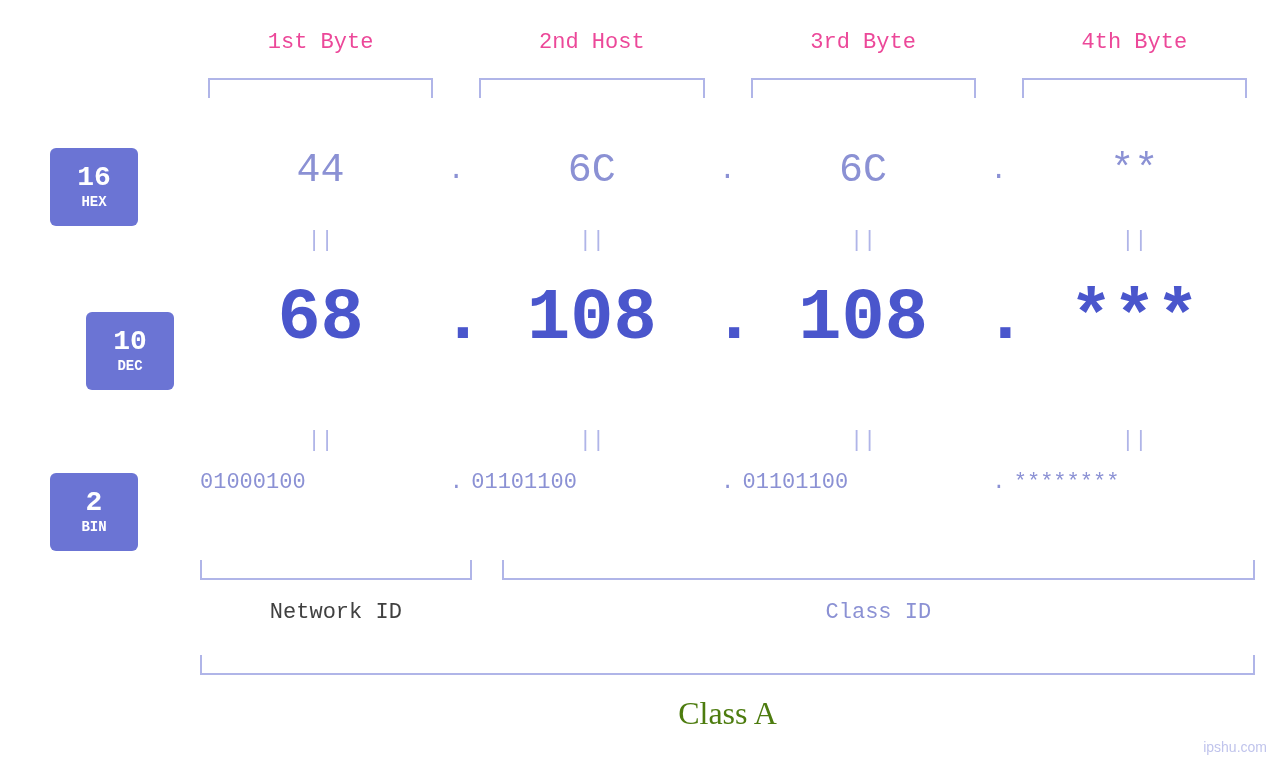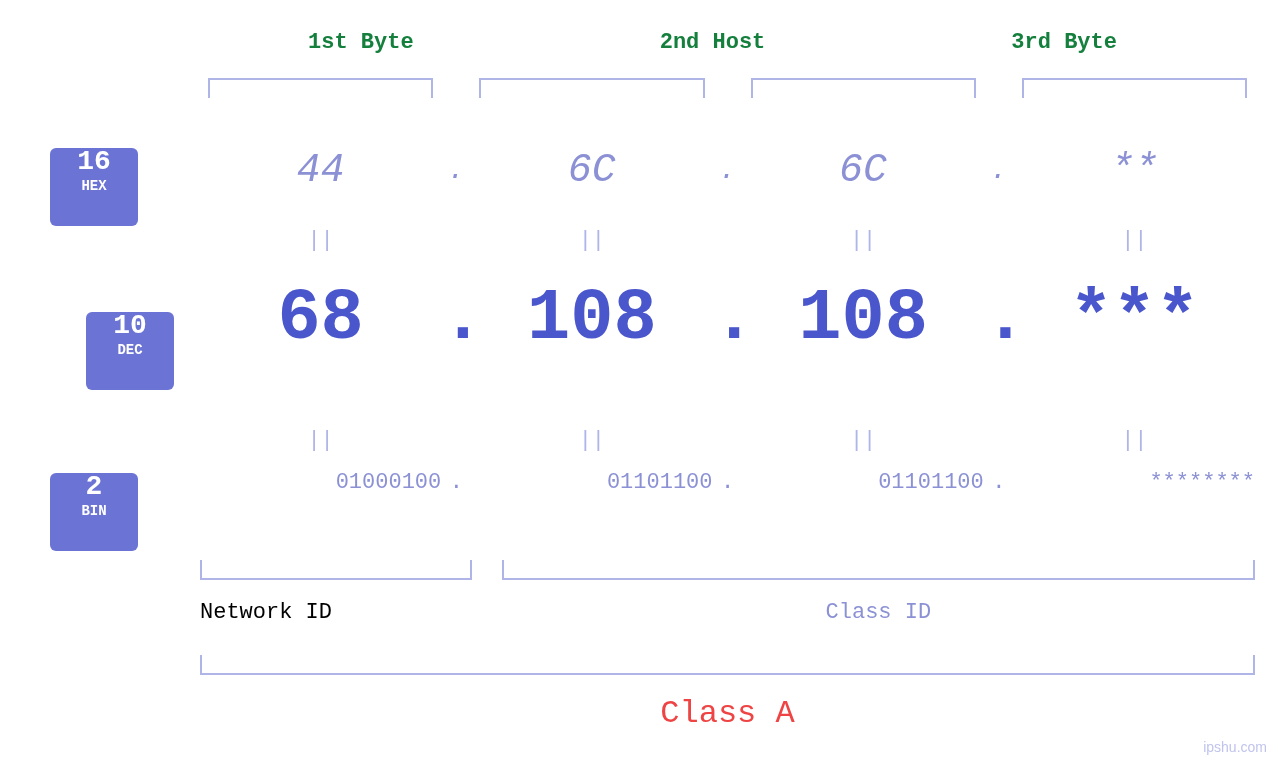--- a/index.html
+++ b/index.html
@@ -28,21 +28,21 @@
     .badge {
       position: absolute;
       left: 50px;
       width: 88px;
       height: 78px;
       background-color: #6b74d4;
       border-radius: 6px;
       display: flex;
       flex-direction: column;
       align-items: center;
-      justify-content: flex-start;
+      justify-content: center;
       color: #ffffff;
     }
 
     .badge-number {
       font-size: 28px;
       font-weight: bold;
       line-height: 1;
     }
 
     .badge-label {
@@ -60,43 +60,41 @@
       position: absolute;
       top: 30px;
       left: 200px;
       right: 30px;
       display: flex;
     }
 
     .col-header {
       flex: 1;
       text-align: center;
-      color: #15803d;
-      font-size: 22px;
-      font-family: 'Courier New', Courier, monospace;
-      font-weight: bold;
+      color: #ec4899;
+      font-size: 22px;
+      font-family: 'Courier New', Courier, monospace;
     }
 
     
     .dot-sep {
       color: #8b91d4;
       font-size: 28px;
       width: 30px;
       text-align: center;
     }
 
     
     .row-hex {
       position: absolute;
       top: 148px;
       left: 200px;
       right: 30px;
       display: flex;
       align-items: center;
-      font-style: italic;
     }
 
     .hex-val {
       flex: 1;
       text-align: center;
       color: #8b91d4;
       font-size: 40px;
       font-family: 'Courier New', Courier, monospace;
     }
 
@@ -157,21 +155,21 @@
       position: absolute;
       top: 470px;
       left: 200px;
       right: 30px;
       display: flex;
       align-items: center;
     }
 
     .bin-val {
       flex: 1;
-      text-align: right;
+      text-align: left;
       color: #8b91d4;
       font-size: 22px;
       font-family: 'Courier New', Courier, monospace;
     }
 
     .bin-sep {
       color: #8b91d4;
       font-size: 22px;
       width: 30px;
       text-align: center;
@@ -211,22 +209,22 @@
       position: absolute;
       top: 600px;
       left: 200px;
       right: 30px;
       display: flex;
       align-items: center;
     }
 
     .network-id-label {
       width: calc(25% + 8px);
-      text-align: left;
-      color: #000000;
+      text-align: center;
+      color: #404040;
       font-size: 22px;
       font-family: 'Courier New', Courier, monospace;
     }
 
     .host-id-gap {
       width: 30px;
     }
 
     .host-id-label {
       flex: 1;
@@ -247,23 +245,23 @@
       border-right: 2px solid #b0b5e8;
       height: 20px;
     }
 
     .class-label {
       position: absolute;
       top: 695px;
       left: 200px;
       right: 30px;
       text-align: center;
-      color: #ef4444;
+      color: #4d7c0f;
       font-size: 32px;
-      font-family: Liberation Mono, monospace;
+      font-family: Liberation Serif, serif;
     }
 
     
     .watermark {
       position: absolute;
       bottom: 12px;
       right: 18px;
       color: #c0c4ec;
       font-size: 14px;
       font-family: Arial, sans-serif;
@@ -316,20 +314,21 @@
     <span class="badge-label">BIN</span>
   </div>
 
   <div class="col-headers">
     <div class="col-header">1st Byte</div>
     <div style="width:30px"></div>
     <div class="col-header">2nd Host</div>
     <div style="width:30px"></div>
     <div class="col-header">3rd Byte</div>
     <div style="width:30px"></div>
+    <div class="col-header">4th Byte</div>
   </div>
 
   <div class="top-bracket-row">
     <div class="bracket-container">
       <div class="bracket-item"></div>
       <div class="bracket-dot"></div>
       <div class="bracket-item"></div>
       <div class="bracket-dot"></div>
       <div class="bracket-item"></div>
       <div class="bracket-dot"></div>

